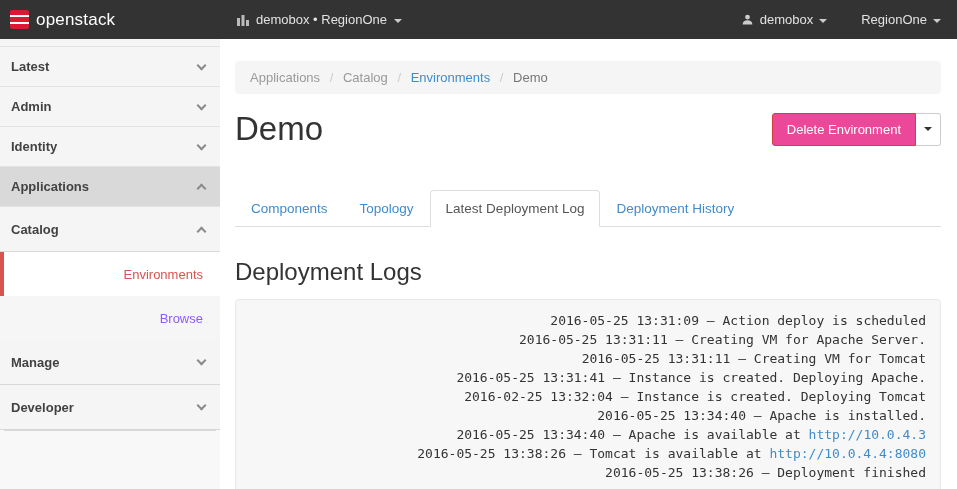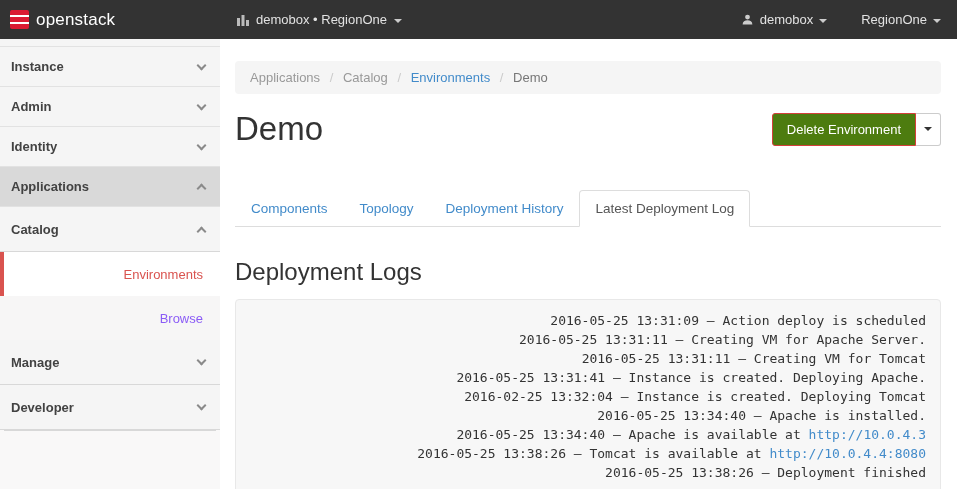--- a/index.html
+++ b/index.html
@@ -129,21 +129,21 @@
 
   .page-header {
     margin-top: 17px;
     display: flex;
     align-items: center;
     justify-content: space-between;
   }
   .page-title { font-size: 33px; font-weight: 400; color: #333333; line-height: 36px; }
   .btn-group { display: flex; }
   .btn-danger {
-    background: #4d7c0f;
+    background: #ec4899;
     border: 1px solid #d43f3a;
     color: #ffffff;
     font-size: 13px;
     padding: 8px 14px;
     border-radius: 3px 0 0 3px;
     cursor: pointer;
     font-family: "Liberation Sans", sans-serif;
   }
   .btn-caret-toggle {
     background: #ffffff;
@@ -236,21 +236,21 @@
     </div>
   </div>
 </header>
 
 <div class="page">
 
   <nav class="sidebar">
     <div class="side-spacer"></div>
 
     <div class="side-item">
-      <span>Instance</span>
+      <span>Latest</span>
       <span class="chev down"></span>
     </div>
     <div class="side-item">
       <span>Admin</span>
       <span class="chev down"></span>
     </div>
     <div class="side-item">
       <span>Identity</span>
       <span class="chev down"></span>
     </div>
@@ -296,22 +296,22 @@
         <button class="btn-danger">Delete Environment</button>
         <button class="btn-caret-toggle">
           <span class="caret-dark"></span>
         </button>
       </div>
     </div>
 
     <div class="tabs">
       <div class="tab">Components</div>
       <div class="tab">Topology</div>
+      <div class="tab active">Latest Deployment Log</div>
       <div class="tab">Deployment History</div>
-      <div class="tab active">Latest Deployment Log</div>
     </div>
 
     <h2 class="section-heading">Deployment Logs</h2>
 
     <div class="log-box">
       <div class="log-line"><span>2016-05-25 13:31:09 — Action deploy is scheduled</span></div>
       <div class="log-line"><span>2016-05-25 13:31:11 — Creating VM for Apache Server.</span></div>
       <div class="log-line"><span>2016-05-25 13:31:11 — Creating VM for Tomcat</span></div>
       <div class="log-line"><span>2016-05-25 13:31:41 — Instance is created. Deploying Apache.</span></div>
       <div class="log-line"><span>2016-02-25 13:32:04 — Instance is created. Deploying Tomcat</span></div>

